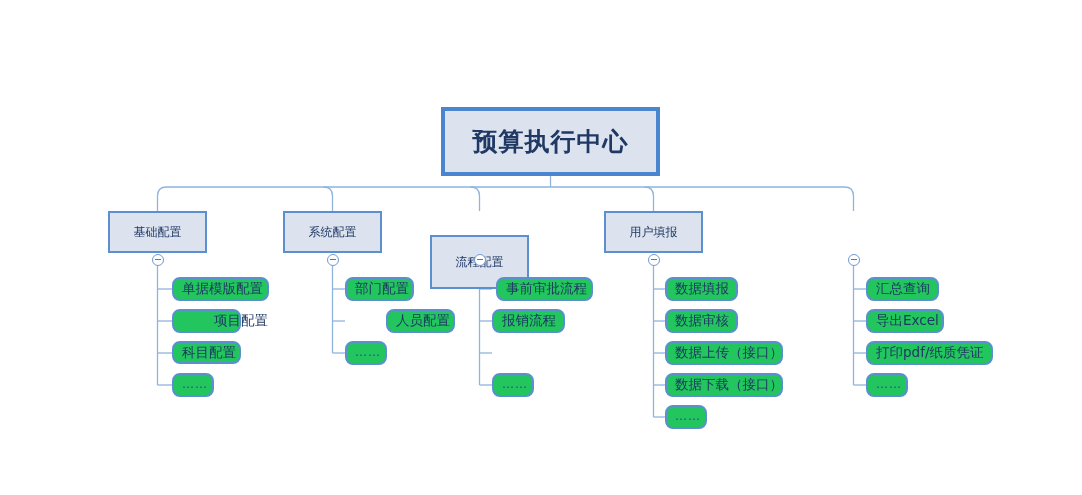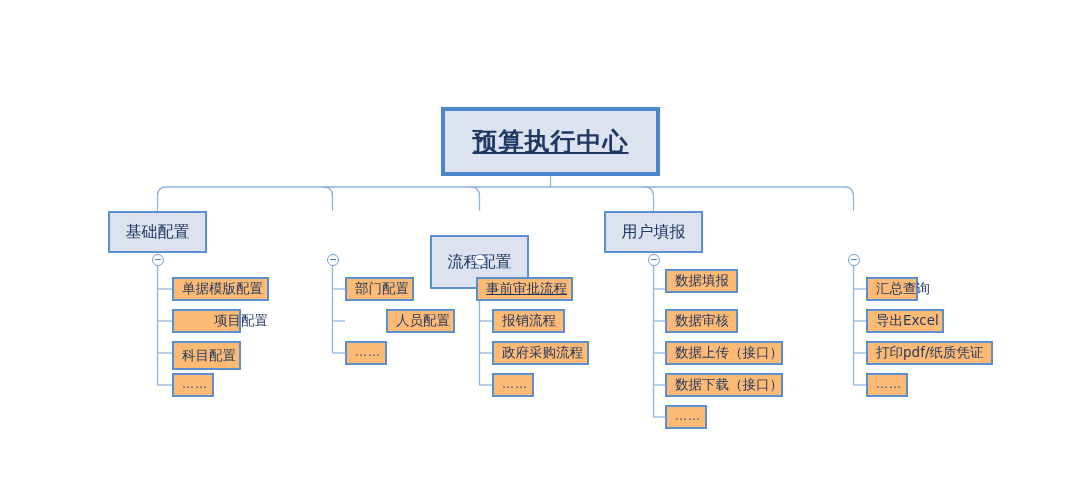--- a/index.html
+++ b/index.html
@@ -41,31 +41,32 @@
   .node.root {
     border-width: 4px;
     border-color: #4a86cf;
     font-size: 25px;
     font-weight: bold;
     letter-spacing: 1px;
   }
   .node.level2 {
     border-width: 2px;
     border-color: #5b8fd0;
-    font-size: 16px;
+    font-size: 12px;
     font-weight: normal;
   }
   .node.level3 {
     border-width: 2px;
     border-color: #5b8fd0;
-    background: #fdba74;
+    background: #22c55e;
     font-size: 13.5px;
     color: #1f3864;
     justify-content: flex-start;
     padding-left: 8px;
+    border-radius: 8px;
   }
   .node.level3.ellipsis {
     font-size: 12px;
     letter-spacing: 1px;
     color: #2e4d86;
     align-items: flex-end;
     padding-bottom: 4px;
   }
   .collapse-toggle {
     position: absolute;
@@ -115,42 +116,42 @@
       <path d="M 653.5 321 H 665" fill="none" stroke="#8fb4de" stroke-width="1.3"></path>
       <path d="M 653.5 353 H 665" fill="none" stroke="#8fb4de" stroke-width="1.3"></path>
       <path d="M 653.5 385 H 665" fill="none" stroke="#8fb4de" stroke-width="1.3"></path>
       <path d="M 653.5 417 H 665" fill="none" stroke="#8fb4de" stroke-width="1.3"></path>
       <path d="M 853.5 266 V 385" fill="none" stroke="#8fb4de" stroke-width="1.3"></path>
       <path d="M 853.5 289 H 866" fill="none" stroke="#8fb4de" stroke-width="1.3"></path>
       <path d="M 853.5 321 H 866" fill="none" stroke="#8fb4de" stroke-width="1.3"></path>
       <path d="M 853.5 353 H 866" fill="none" stroke="#8fb4de" stroke-width="1.3"></path>
       <path d="M 853.5 385 H 866" fill="none" stroke="#8fb4de" stroke-width="1.3"></path>
     </svg>
-<div class="node root" style="left: 441px; top: 107px; width: 219px; height: 69px; text-decoration: underline;">预算执行中心</div>
+<div class="node root" style="left: 441px; top: 107px; width: 219px; height: 69px;">预算执行中心</div>
     <div class="node level2" style="left: 108px; top: 211px; width: 99px; height: 42px;">基础配置</div>
     <div class="collapse-toggle" style="left: 151.5px; top: 254px;"></div>
     <div class="node level3" style="left: 172px; top: 277px; width: 97px; height: 24px;">单据模版配置</div>
     <div class="node level3" style="left: 172px; top: 309px; width: 69px; height: 24px; padding-left: 40px;">项目配置</div>
-    <div class="node level3" style="left: 172px; top: 341px; width: 69px; height: 29px;">科目配置</div>
+    <div class="node level3" style="left: 172px; top: 341px; width: 69px; height: 23px;">科目配置</div>
     <div class="node level3 ellipsis" style="left: 172px; top: 373px; width: 42px; height: 24px;">……</div>
+    <div class="node level2" style="left: 283px; top: 211px; width: 99px; height: 42px;">系统配置</div>
     <div class="collapse-toggle" style="left: 326.5px; top: 254px;"></div>
     <div class="node level3" style="left: 345px; top: 277px; width: 69px; height: 24px;">部门配置</div>
     <div class="node level3" style="left: 345px; top: 309px; width: 69px; height: 24px; margin-left: 41px;">人员配置</div>
     <div class="node level3 ellipsis" style="left: 345px; top: 341px; width: 42px; height: 24px;">……</div>
     <div class="node level2" style="left: 430px; top: 211px; width: 99px; height: 54px; margin-top: 24px;">流程配置</div>
     <div class="collapse-toggle" style="left: 473.5px; top: 254px;"></div>
-    <div class="node level3" style="left: 476px; top: 277px; width: 97px; height: 24px; text-decoration: underline;">事前审批流程</div>
+    <div class="node level3" style="left: 496px; top: 277px; width: 97px; height: 24px;">事前审批流程</div>
     <div class="node level3" style="left: 492px; top: 309px; width: 73px; height: 24px;">报销流程</div>
-    <div class="node level3" style="left: 492px; top: 341px; width: 97px; height: 24px;">政府采购流程</div>
     <div class="node level3 ellipsis" style="left: 492px; top: 373px; width: 42px; height: 24px;">……</div>
     <div class="node level2" style="left: 604px; top: 211px; width: 99px; height: 42px;">用户填报</div>
     <div class="collapse-toggle" style="left: 647.5px; top: 254px;"></div>
-    <div class="node level3" style="left: 665px; top: 269px; width: 73px; height: 24px;">数据填报</div>
+    <div class="node level3" style="left: 665px; top: 277px; width: 73px; height: 24px;">数据填报</div>
     <div class="node level3" style="left: 665px; top: 309px; width: 73px; height: 24px;">数据审核</div>
     <div class="node level3" style="left: 665px; top: 373px; width: 118px; height: 24px;">数据下载（接口）</div>
     <div class="node level3" style="left: 665px; top: 341px; width: 118px; height: 24px;">数据上传（接口）</div>
     <div class="node level3 ellipsis" style="left: 665px; top: 405px; width: 42px; height: 24px;">……</div>
     <div class="collapse-toggle" style="left: 847.5px; top: 254px;"></div>
-    <div class="node level3" style="left: 866px; top: 277px; width: 52px; height: 24px;">汇总查询</div>
+    <div class="node level3" style="left: 866px; top: 277px; width: 73px; height: 24px;">汇总查询</div>
     <div class="node level3" style="left: 866px; top: 309px; width: 78px; height: 24px; text-align: center;">导出Excel</div>
     <div class="node level3" style="left: 866px; top: 341px; width: 127px; height: 24px;">打印pdf/纸质凭证</div>
     <div class="node level3 ellipsis" style="left: 866px; top: 373px; width: 42px; height: 24px;">……</div>
   </div>
 
 </body></html>

